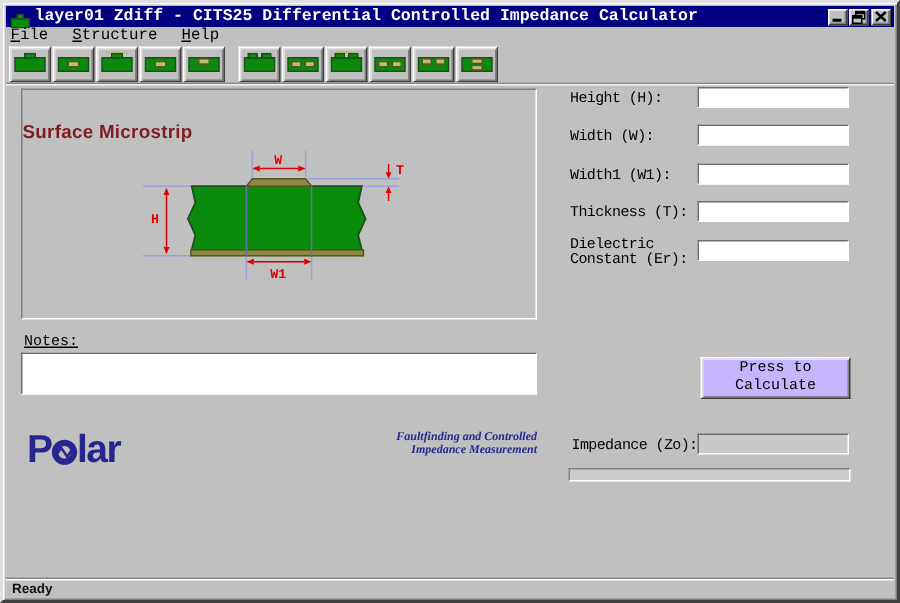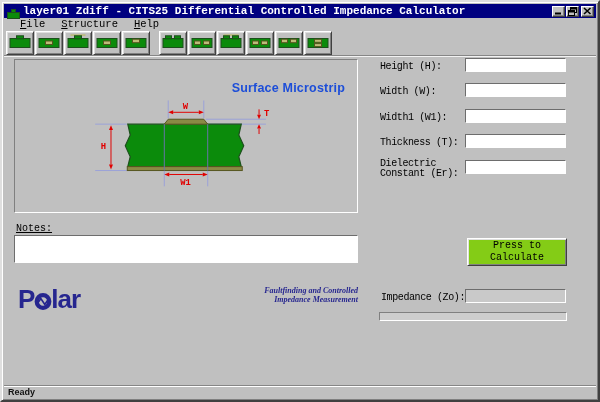--- a/index.html
+++ b/index.html
@@ -31,21 +31,21 @@
   .wbtn{
     width:13px; height:11px; background:#c0c0c0;
     border:1px solid; border-color:#fff #404040 #404040 #fff;
     box-shadow: inset -1px -1px 0 #808080;
     display:flex; align-items:center; justify-content:center; padding:0; cursor:default;
   }
   .wbtn.close{ margin-left:1px; }
   
   .menubar{
     position:absolute; left:2px; top:16px; right:2px; height:12px;
-    display:flex; align-items:center; padding-left:16px;
+    display:flex; align-items:center; padding-left:3px;
     font:10.5px/12px var(--mono); color:#000;
   }
   .mitem{ padding:0 8px 0 0; margin-right:8px; cursor:default; }
   
   .toolbar{
     position:absolute; left:2px; top:28px; right:2px; height:25px;
     display:flex; align-items:center; gap:1px; padding-left:2px;
   }
   .tbtn{
     width:28px; height:24px; background:#c0c0c0; padding:0;
@@ -57,22 +57,22 @@
     position:absolute; left:2px; top:53px; right:2px; height:2px;
     border-top:1px solid #868686; background:#f2f2f2;
   }
   
   .panel{
     position:absolute; left:12px; top:57px; width:344px; height:154px;
     border:1px solid; border-color:#808080 #fff #fff #808080;
     background:var(--window-bg,#c0c0c0);
   }
   .diagram-title{
-    position:absolute; left:0; right:12px; top:21px; text-align:right;
-    font:bold 12.5px var(--sans); color:#1d4ed8; letter-spacing:0.2px;
+    position:absolute; left:0; right:12px; top:21px; text-align:left;
+    font:bold 12.5px var(--sans); color:#7f1d1d; letter-spacing:0.2px;
   }
   .diagram{ position:absolute; inset:0; width:100%; height:100%; }
   .dim{ font:bold 9px var(--mono); fill:var(--dim-red,#e00000); }
   .mid{ text-anchor:middle; } .end{ text-anchor:end; }
   
   .flabel{
     position:absolute; left:378px; width:98px;
     font:10px/9.5px var(--mono); letter-spacing:-0.4px; color:#000;
   }
   .fbox{
@@ -86,21 +86,21 @@
   .notes-label{ position:absolute; left:14px; top:221px; font:10px var(--mono);text-decoration:underline; }
   .notes-box{
     position:absolute; left:12px; top:233px; width:344px; height:28px;
     background:var(--field-bg,#fff); resize:none; outline:none;
     border:1px solid; border-color:#6d6d6d #fff #fff #6d6d6d;
     font:10px var(--mono); padding:1px 3px;
   }
   
   .calc-btn{
     position:absolute; left:465px; top:236px; width:100px; height:28px;
-    background:#84cc16; cursor:default;
+    background:#c4b5fd; cursor:default;
     border:1px solid; border-color:#fff #404040 #404040 #fff;
     box-shadow: inset 1px 1px 0 #dfdfdf, inset -1px -1px 0 #808080;
     font:10px/12px var(--mono); color:#000; text-align:center;
   }
   
   .imp-label{ position:absolute; left:379px; top:290px; font:10px var(--mono); letter-spacing:-0.4px;text-align:right; }
   .imp-box{ top:287px; }
   .progress{
     position:absolute; left:377px; top:310px; width:188px; height:9px;
     background:#cdcdcd;

